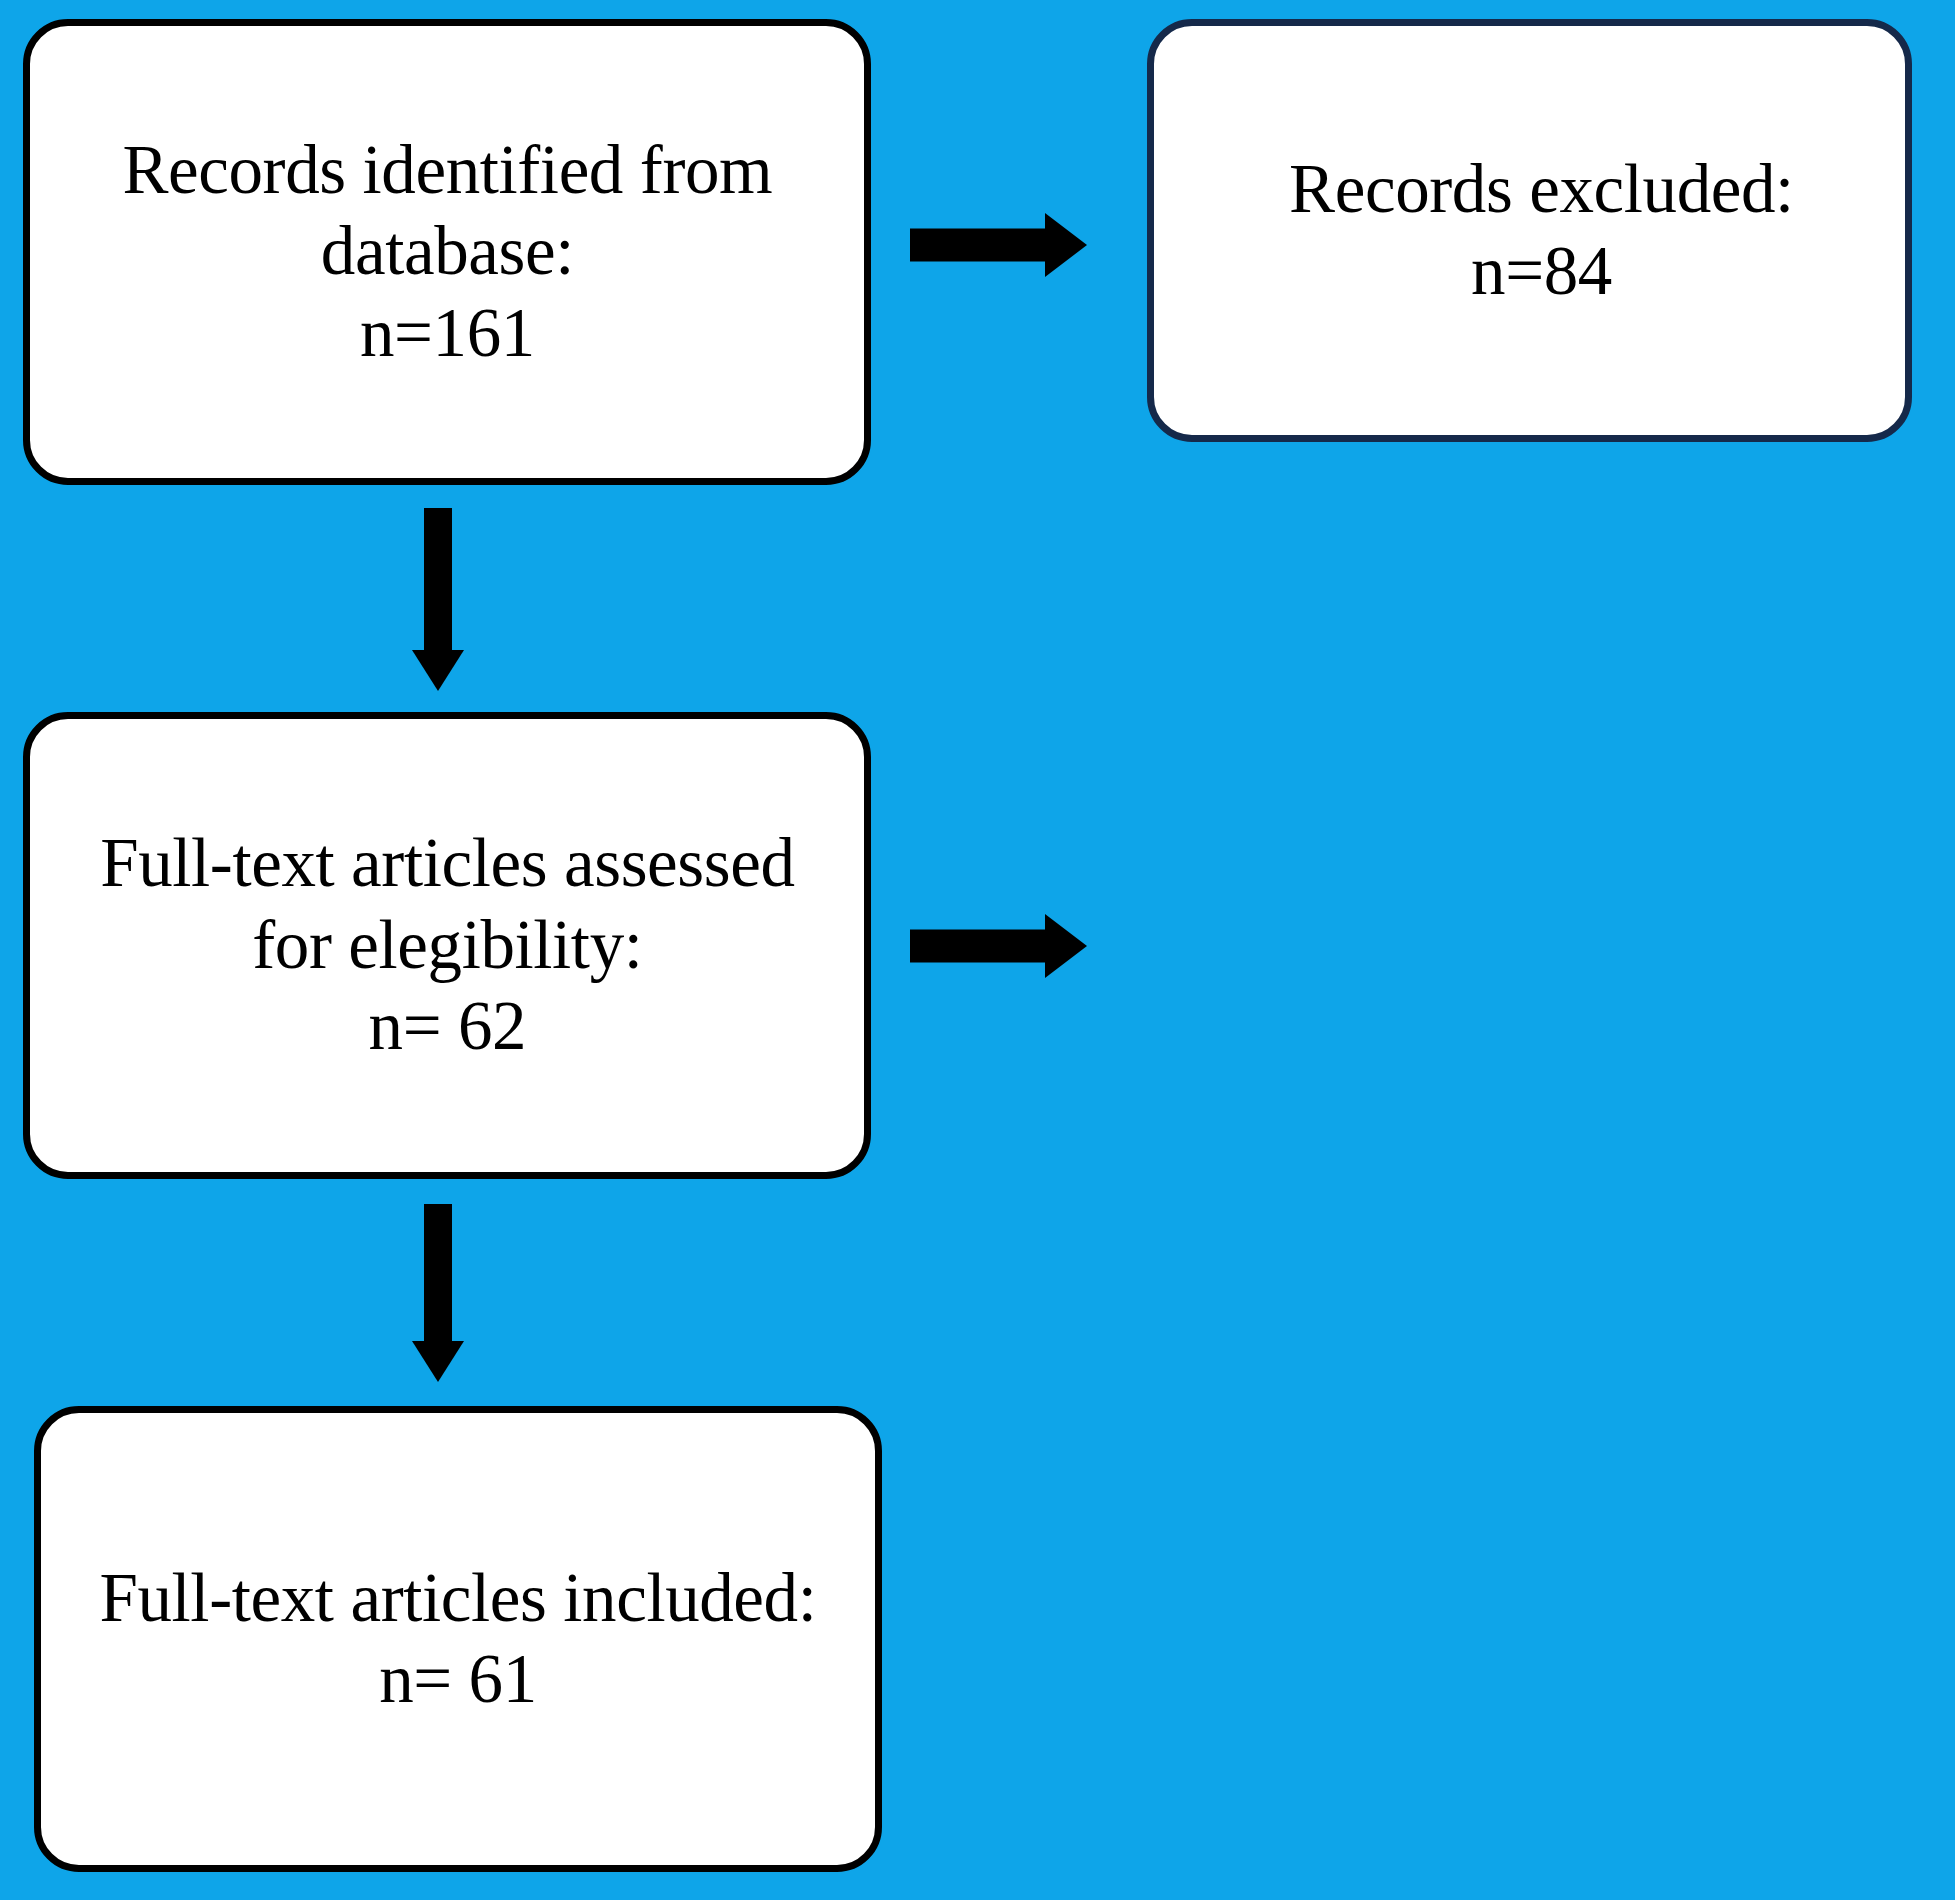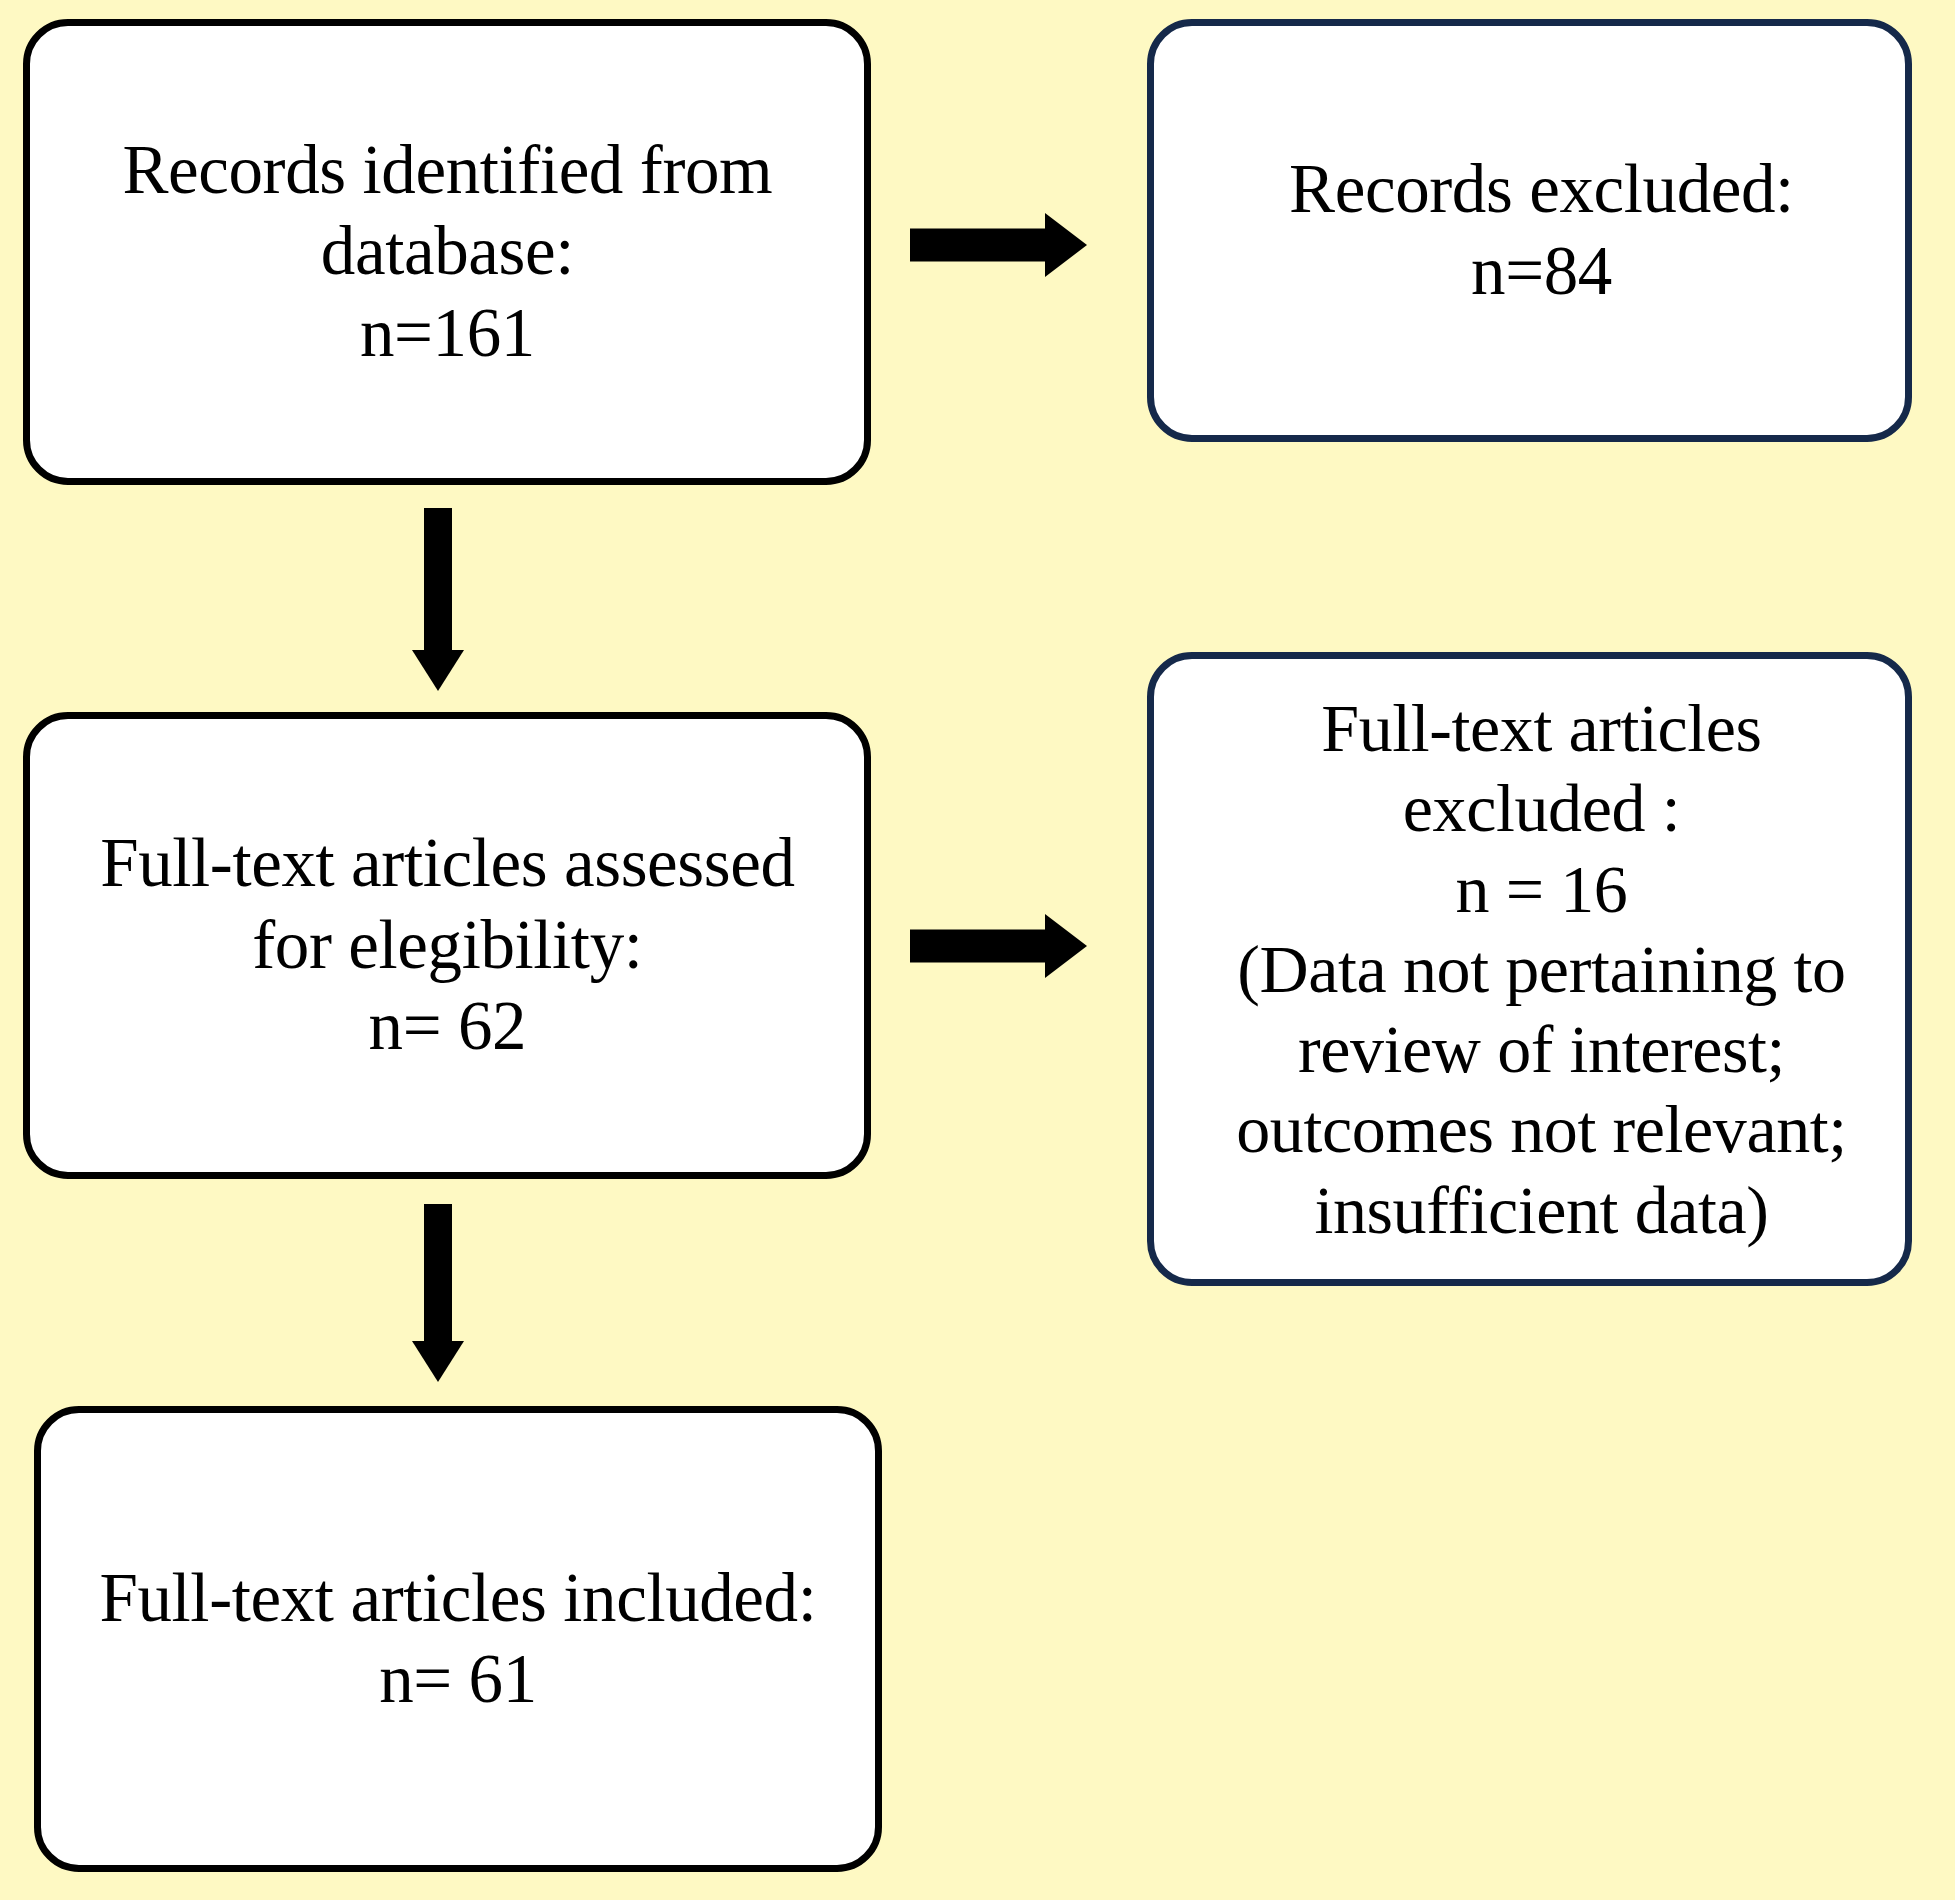--- a/index.html
+++ b/index.html
@@ -8,21 +8,21 @@
     padding: 0;
     background: #ffffff;
   }
   body {
     font-family: "Liberation Serif", "DejaVu Serif", serif;
   }
   #diagram {
     position: relative;
     width: 1955px;
     height: 1901px;
-    background: #fef9c3;
+    background: #0ea5e9;
     overflow: hidden;
   }
 
   .node {
     position: absolute;
     box-sizing: border-box;
     background: #ffffff;
     display: flex;
     align-items: center;
     justify-content: center;
@@ -126,29 +126,20 @@
     <span class="node-text">Records excluded:
 n=84</span>
   </div>
 
   <div class="node black" id="node-assessed">
     <span class="node-text">Full-text articles assessed
 for elegibility:
 n= 62</span>
   </div>
 
-  <div class="node navy" id="node-ft-excluded">
-    <span class="node-text">Full-text articles
-excluded :
-n = 16
-(Data not pertaining to
-review of interest;
-outcomes  not relevant;
-insufficient data)</span>
-  </div>
 
   <div class="node black" id="node-included">
     <span class="node-text">Full-text articles included:
 n= 61</span>
   </div>
 
   <div class="arrow h" id="arrow-identified-to-excluded">
     <span class="shaft"></span>
     <span class="head"></span>
   </div>

